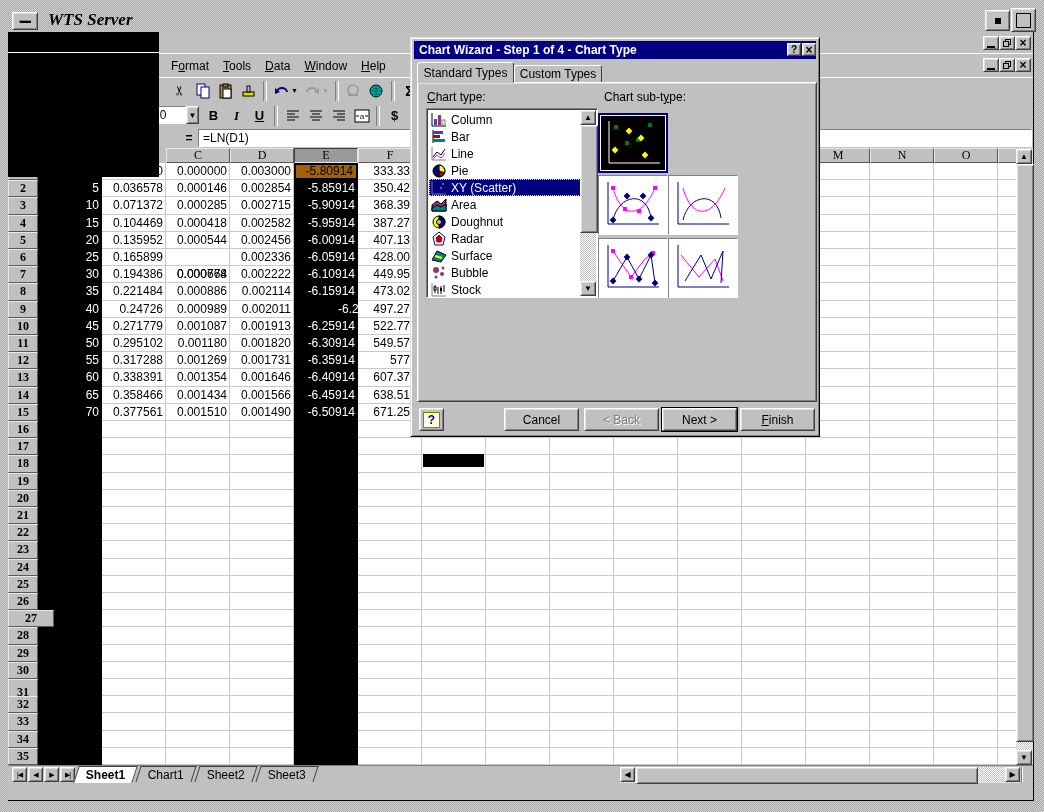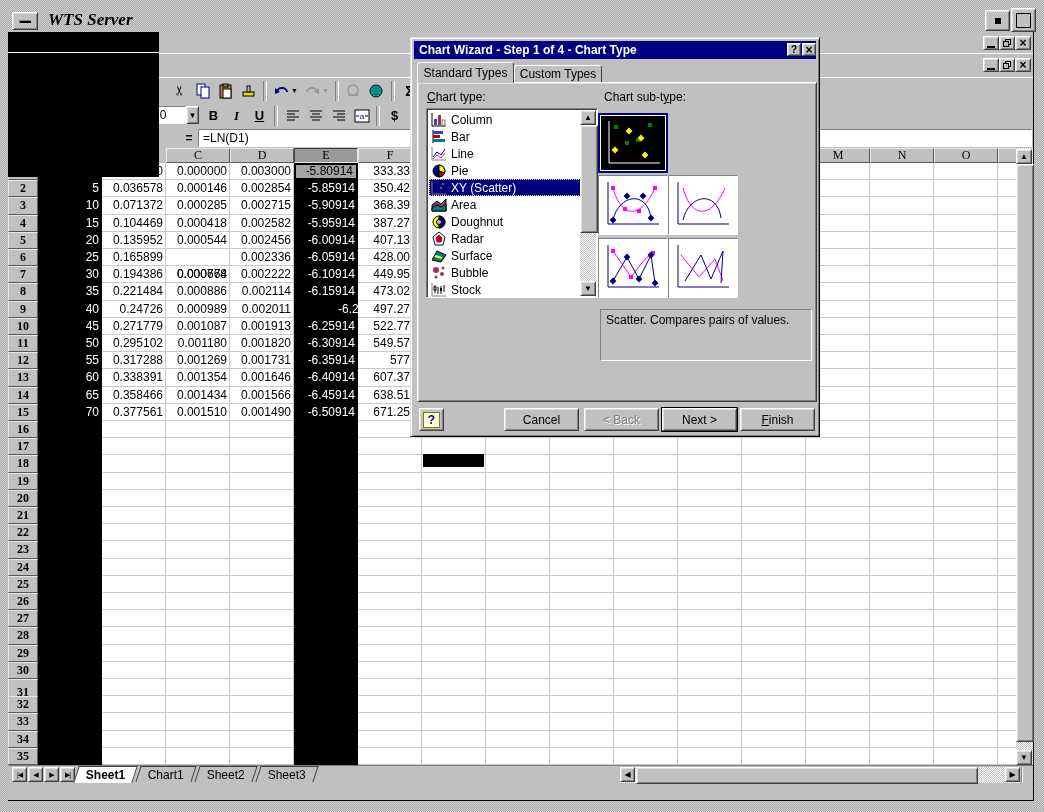--- a/index.html
+++ b/index.html
@@ -75,20 +75,27 @@
             <span style="position:absolute;left:2px;top:0;width:6px;height:6px;border:1px solid #000;box-sizing:border-box"></span>
             <span style="position:absolute;left:0;top:2px;width:6px;height:6px;border:1px solid #000;background:#c0c0c0;box-sizing:border-box"></span>
           </span>
       </div>
       <div class="wbtn abs" style="left:1007px;top:4px">
           <span style="font-size:12px;line-height:10px">×</span>
         </div>
     </div>
 
     <div class="abs" style="left:0;top:21px;width:1025px;height:24px;border-top:1px solid #ffffff;display:flex;align-items:center;padding-left:156px;box-sizing:border-box">
+      <div id="menu-items" style="display:flex">
+          <span class="menuitem">F<span class="u">o</span>rmat</span>
+          <span class="menuitem"><span class="u">T</span>ools</span>
+          <span class="menuitem"><span class="u">D</span>ata</span>
+          <span class="menuitem"><span class="u">W</span>indow</span>
+          <span class="menuitem"><span class="u">H</span>elp</span>
+        </div>
       <div class="wbtn abs" style="left:975px;top:4px">
           <span style="width:8px;height:2px;background:#000;margin-top:7px"></span>
         </div>
       <div class="wbtn abs" style="left:991px;top:4px">
         <span style="position:relative;width:9px;height:9px">
             <span style="position:absolute;left:2px;top:0;width:6px;height:6px;border:1px solid #000;box-sizing:border-box"></span>
             <span style="position:absolute;left:0;top:2px;width:6px;height:6px;border:1px solid #000;background:#c0c0c0;box-sizing:border-box"></span>
           </span>
       </div>
       <div class="wbtn abs" style="left:1007px;top:4px">
@@ -271,35 +278,35 @@
           <div class="hdr" style="position: absolute; left: 0px; top: 290.2px; width: 30px; height: 17.2px;">17</div>
           <div class="hdr" style="position: absolute; left: 0px; top: 307.4px; width: 30px; height: 17.2px;">18</div>
           <div class="hdr" style="position: absolute; left: 0px; top: 324.6px; width: 30px; height: 17.2px;">19</div>
           <div class="hdr" style="position: absolute; left: 0px; top: 341.8px; width: 30px; height: 17.2px;">20</div>
           <div class="hdr" style="position: absolute; left: 0px; top: 359px; width: 30px; height: 17.2px;">21</div>
           <div class="hdr" style="position: absolute; left: 0px; top: 376.2px; width: 30px; height: 17.2px;">22</div>
           <div class="hdr" style="position: absolute; left: 0px; top: 393.4px; width: 30px; height: 17.2px;">23</div>
           <div class="hdr" style="position: absolute; left: 0px; top: 410.6px; width: 30px; height: 17.2px;">24</div>
           <div class="hdr" style="position: absolute; left: 0px; top: 427.8px; width: 30px; height: 17.2px;">25</div>
           <div class="hdr" style="position: absolute; left: 0px; top: 445px; width: 30px; height: 17.2px;">26</div>
-          <div class="hdr" style="position: absolute; left: 0px; top: 462.2px; width: 30px; height: 17.2px;">27</div>
+          <div class="hdr" style="position: absolute; left: 0px; top: 462.2px; width: 46px; height: 17.2px;">27</div>
           <div class="hdr" style="position: absolute; left: 0px; top: 479.4px; width: 30px; height: 17.2px;">28</div>
           <div class="hdr" style="position: absolute; left: 0px; top: 496.6px; width: 30px; height: 17.2px;">29</div>
           <div class="hdr" style="position: absolute; left: 0px; top: 513.8px; width: 30px; height: 17.2px;">30</div>
           <div class="hdr" style="position: absolute; left: 0px; top: 531px; width: 30px; height: 27px;">31</div>
           <div class="hdr" style="position: absolute; left: 0px; top: 548.2px; width: 30px; height: 17.2px;">32</div>
           <div class="hdr" style="position: absolute; left: 0px; top: 565.4px; width: 30px; height: 17.2px;">33</div>
           <div class="hdr" style="position: absolute; left: 0px; top: 582.6px; width: 30px; height: 17.2px;">34</div>
           <div class="hdr" style="position: absolute; left: 0px; top: 599.8px; width: 30px; height: 17.2px;">35</div>
         </div>
       <div id="grid-cells">
           <div class="cell" style="position: absolute; left: 94px; top: 15px; width: 64px; height: 17.2px;">0.000000</div>
           <div class="cell" style="position: absolute; left: 158px; top: 15px; width: 64px; height: 17.2px;">0.000000</div>
           <div class="cell" style="position: absolute; left: 222px; top: 15px; width: 64px; height: 17.2px;">0.003000</div>
-          <div class="cell" style="position: absolute; left: 286px; top: 15px; width: 64px; height: 17.2px; background: #a3a3a3; border: 2px solid rgb(0, 0, 0); color: rgb(0, 0, 0); line-height: 13px;">-5.80914</div>
+          <div class="cell" style="position: absolute; left: 286px; top: 15px; width: 64px; height: 17.2px; background: #a16207; border: 2px solid rgb(0, 0, 0); color: rgb(0, 0, 0); line-height: 13px;">-5.80914</div>
           <div class="cell" style="position: absolute; left: 350px; top: 15px; width: 64px; height: 17.2px; padding-right: 12px;">333.33</div>
           <div class="cell" style="position: absolute; left: 30px; top: 32.2px; width: 64px; height: 17.2px; color: rgb(255, 255, 255);">5</div>
           <div class="cell" style="position: absolute; left: 94px; top: 32.2px; width: 64px; height: 17.2px;">0.036578</div>
           <div class="cell" style="position: absolute; left: 158px; top: 32.2px; width: 64px; height: 17.2px;">0.000146</div>
           <div class="cell" style="position: absolute; left: 222px; top: 32.2px; width: 64px; height: 17.2px;">0.002854</div>
           <div class="cell" style="position: absolute; left: 286px; top: 32.2px; width: 64px; height: 17.2px; color: rgb(255, 255, 255);">-5.85914</div>
           <div class="cell" style="position: absolute; left: 350px; top: 32.2px; width: 64px; height: 17.2px; padding-right: 12px;">350.42</div>
           <div class="cell" style="position: absolute; left: 30px; top: 49.4px; width: 64px; height: 17.2px; color: rgb(255, 255, 255);">10</div>
           <div class="cell" style="position: absolute; left: 94px; top: 49.4px; width: 64px; height: 17.2px;">0.071372</div>
           <div class="cell" style="position: absolute; left: 158px; top: 49.4px; width: 64px; height: 17.2px;">0.000285</div>
@@ -622,23 +629,20 @@
                 <rect x="47.6" y="11.6" width="4.8" height="4.8" fill="#000080" transform="rotate(45 50 14)"></rect>
                 <rect x="51.6" y="39.6" width="4.8" height="4.8" fill="#000080" transform="rotate(45 54 42)"></rect>
               </svg></span></div>
           <div class="thumb" style="position: absolute; left: 250px; top: 155px; width: 70px; height: 60px;"><span><svg width="62" height="52" viewBox="0 0 62 52">
                 <path d="M7 4 L7 46 L58 46" fill="none" stroke="#000080"></path>
                 <path d="M10 14 L28 36 L44 18 L52 40" fill="none" stroke="#ff00ff"></path>
                 <path d="M14 40 L30 14 L40 38 L52 10 L50 42" fill="none" stroke="#000080"></path>
               </svg></span></div>
         </div>
 
-      <div class="abs bev-in" style="left:182px;top:226px;width:212px;height:52px;padding:3px 5px;box-sizing:border-box">
-        <span>Scatter. Compares pairs of values.</span>
-      </div>
 
     </div>
 
     <div class="btn abs" style="left:8px;top:370px;width:25px;height:23px;font-weight:bold;color:#000080">
         <span style="border:1px solid #808000;background:#ffffe0;padding:0 4px;font-size:12px">?</span>
       </div>
     <div class="btn abs" id="btn-cancel" style="left:93px;top:370px;width:75px;height:23px">Cancel</div>
     <div class="btn abs disabled" id="btn-back" style="left:173px;top:370px;width:75px;height:23px">&lt; Back</div>
     <div class="btn abs focused" id="btn-next" style="left:251px;top:370px;width:75px;height:23px">Next &gt;</div>
     <div class="btn abs" id="btn-finish" style="left:329px;top:370px;width:75px;height:23px"><span class="u">F</span>inish</div>

